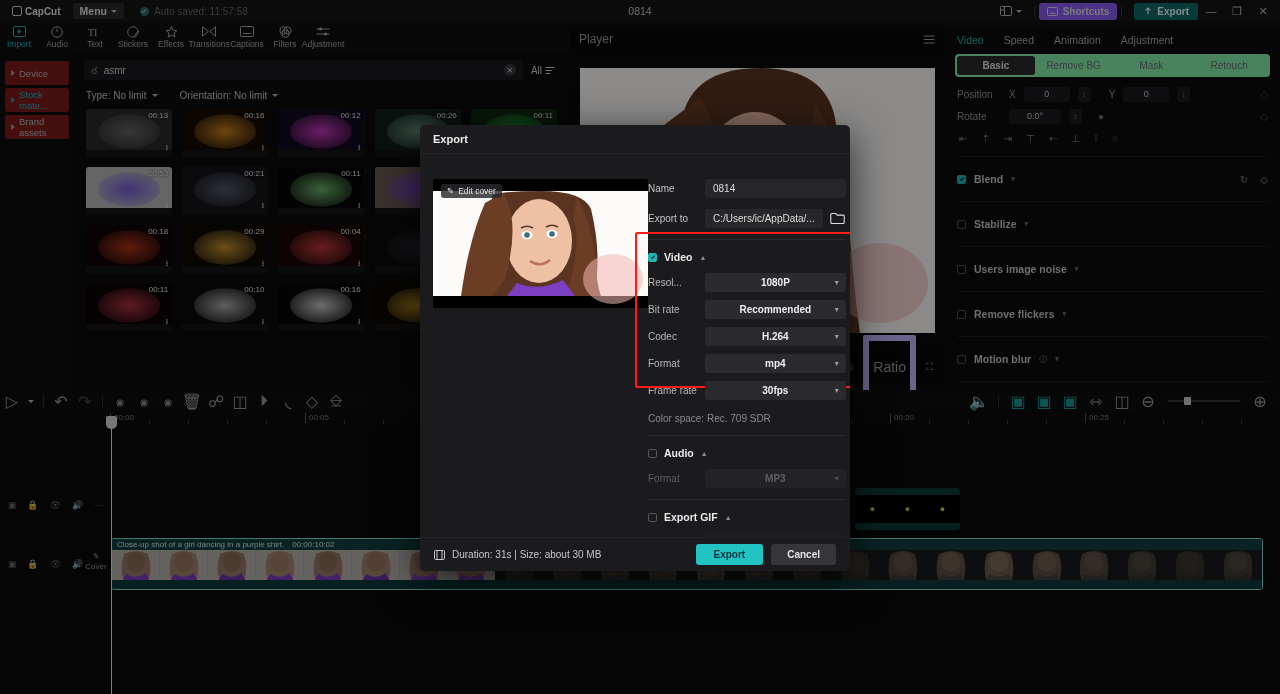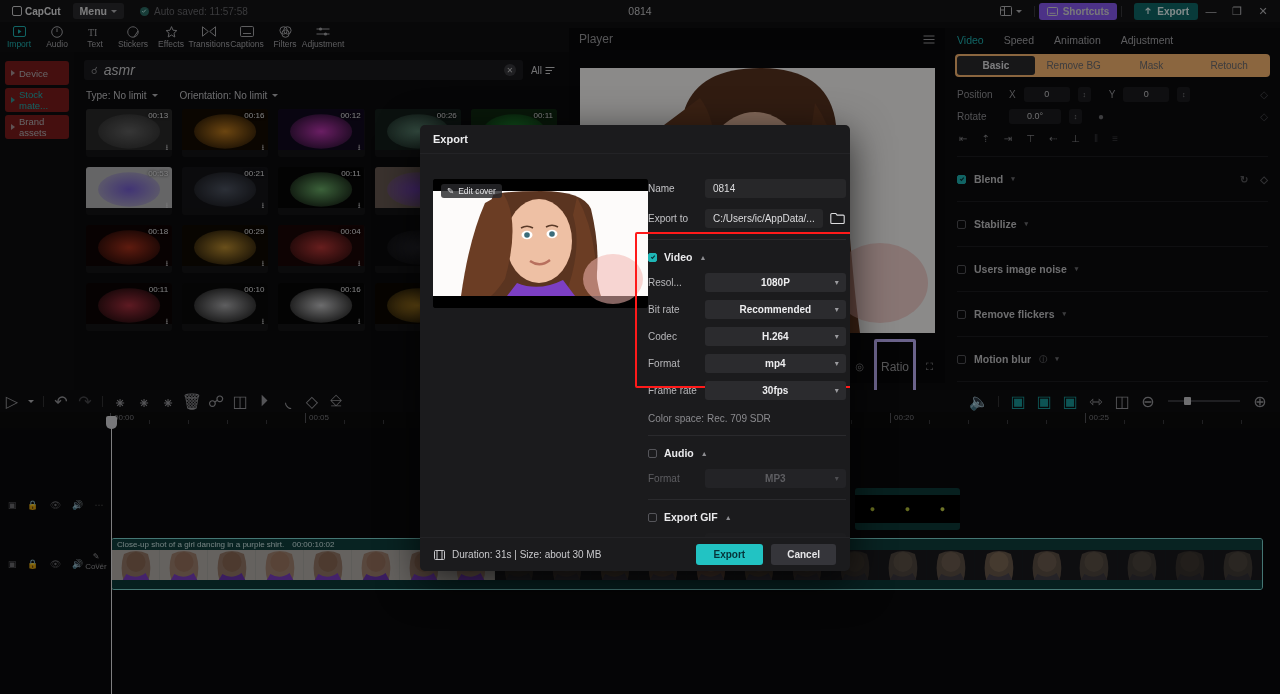--- a/index.html
+++ b/index.html
@@ -50,45 +50,45 @@
   .leftrail{position:absolute;top:52px;left:0;width:74px;bottom:266px;background:#0e0e10;padding-top:6px;}
   .rail-item{height:24px;margin:3px 5px;border-radius:3px;display:flex;align-items:center;gap:4px;padding-left:6px;font-size:9.5px;color:#b9b9bc;background:#7f1d1d;}
   .rail-item.active{color:#1fb6b6;}
   .rail-arrow{width:0;height:0;border-top:3px solid transparent;border-bottom:3px solid transparent;border-left:4px solid currentColor;opacity:.8;}
 
   
   .mediapanel{position:absolute;top:52px;left:74px;width:495px;bottom:266px;background:#0c0c0e;}
   .searchrow{display:flex;align-items:center;gap:8px;padding:8px 10px 4px 10px;}
   .searchbox{flex:1;height:20px;background:#1b1b1e;border-radius:3px;display:flex;align-items:center;padding:0 7px;gap:6px;}
   .searchbox .q{font-size:10px;color:#8d8d91;}
-  .search-text{font-size:14px;color:#cfcfd2;flex:1;font-style:italic;}
+  .search-text{font-size:10px;color:#cfcfd2;flex:1;}
   .clear-x{width:12px;height:12px;border-radius:50%;background:#3a3a3e;color:#c5c5c8;font-size:8px;display:flex;align-items:center;justify-content:center;}
   .all-filter{display:flex;align-items:center;gap:3px;font-size:10px;color:#cfcfd2;padding-right:4px;}
   .filterrow{display:flex;gap:22px;padding:6px 12px 8px 12px;}
   .fchip{display:flex;align-items:center;gap:5px;font-size:10px;color:#c5c5c8;}
   .grid{display:grid;grid-template-columns:repeat(5,1fr);gap:10px 10px;padding:0 12px;}
   .cell{position:relative;height:48px;border-radius:3px;overflow:hidden;background:#151517;}
   .cell .dur{position:absolute;top:2px;right:4px;font-size:8px;color:#e6e6e8;text-shadow:0 0 3px #000;z-index:3;}
   .cell .dl{position:absolute;bottom:2px;right:4px;color:#dcdcde;font-size:8px;opacity:.85;z-index:3;}
   .thumb{position:absolute;inset:0;}
 
   
   .playerpanel{position:absolute;top:28px;left:569px;width:376px;height:355px;background:#09090a;}
   .player-head{height:22px;display:flex;align-items:center;justify-content:space-between;padding:0 10px;font-size:12px;color:#9b9b9f;}
   .player-stage{position:absolute;top:22px;left:0;right:0;bottom:33px;background:#0a0a0b;display:flex;align-items:center;justify-content:center;}
   .player-video{width:355px;height:265px;overflow:hidden;position:relative;background:#000;}
   .player-bar{position:absolute;bottom:0;left:0;right:0;height:33px;display:flex;align-items:center;justify-content:flex-end;gap:10px;padding-right:12px;}
   .pbtn{color:#9b9b9f;font-size:10px;display:flex;align-items:center;}
-  .ratio-chip{border:3px solid #c4b5fd;border-radius:2px;font-size:12px;padding:18px 4px;color:#9b9b9f;}
+  .ratio-chip{border:6px solid #c4b5fd;border-radius:2px;font-size:14px;padding:18px 4px;color:#9b9b9f;}
 
   
   .rightpanel{position:absolute;top:28px;left:945px;width:335px;bottom:286px;background:#0c0c0e;}
   .rp-tabs{display:flex;gap:20px;padding:6px 12px 0 12px;font-size:10.5px;color:#a8a8ac;}
   .rp-tab.active{color:#1fb6b6;}
-  .rp-seg{display:flex;margin:8px 10px 0 10px;background:#fdba74;border-radius:4px;padding:2px;align-items:center;}
+  .rp-seg{display:flex;margin:8px 10px 0 10px;background:#86efac;border-radius:4px;padding:2px;align-items:center;}
   .rp-seg-item{flex:1;text-align:center;font-size:10px;color:#6e6e72;padding:4px 0;border-radius:3px;}
   .rp-seg-item.active{background:#2a2a2d;color:#e4e4e6;font-weight:bold;}
   .rp-row{display:flex;align-items:center;padding:0 12px;height:22px;font-size:10px;color:#96969a;gap:8px;}
   .numfield{width:46px;height:15px;background:#1d1d20;border-radius:3px;display:flex;align-items:center;justify-content:center;font-size:9px;color:#c8c8cb;}
   .spin{width:13px;height:15px;background:#1d1d20;border-radius:3px;display:flex;align-items:center;justify-content:center;color:#8c8c90;font-size:7px;}
   .alignbar{display:flex;gap:14px;padding:6px 14px;color:#8a8a8e;font-size:10px;align-items:center;}
   .divider{height:1px;background:#1d1d20;margin:6px 12px;}
   .toggle-row{display:flex;align-items:center;gap:8px;padding:0 12px;height:32px;font-size:10.5px;color:#c6c6c9;font-weight:bold;}
   .cbx{width:9px;height:9px;border-radius:2px;border:1px solid #55555a;}
   .cbx.on{background:#1fb6b6;border-color:#1fb6b6;display:flex;align-items:center;justify-content:center;}

